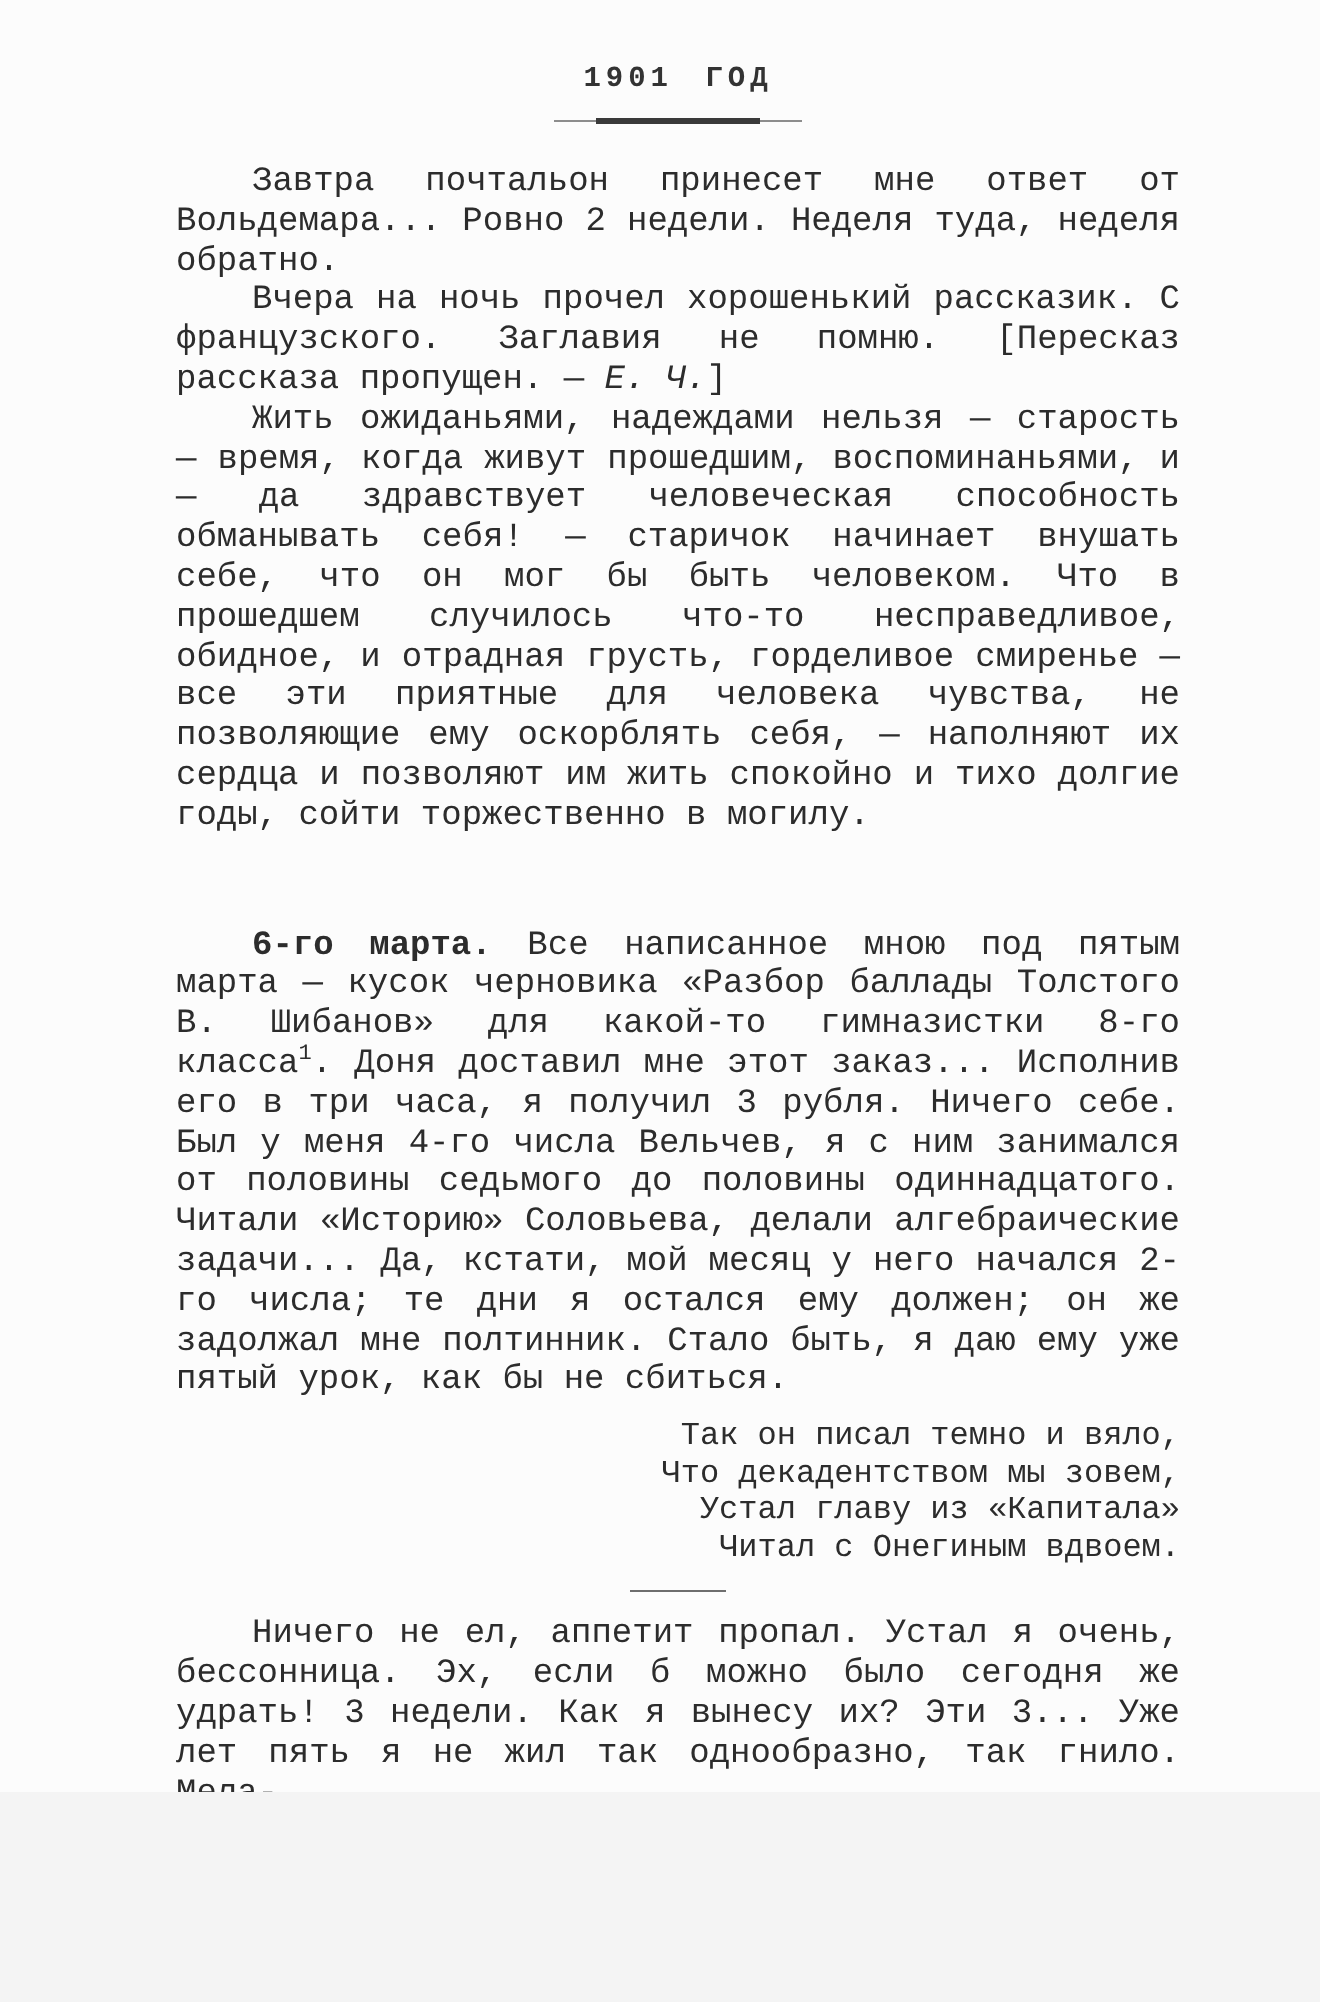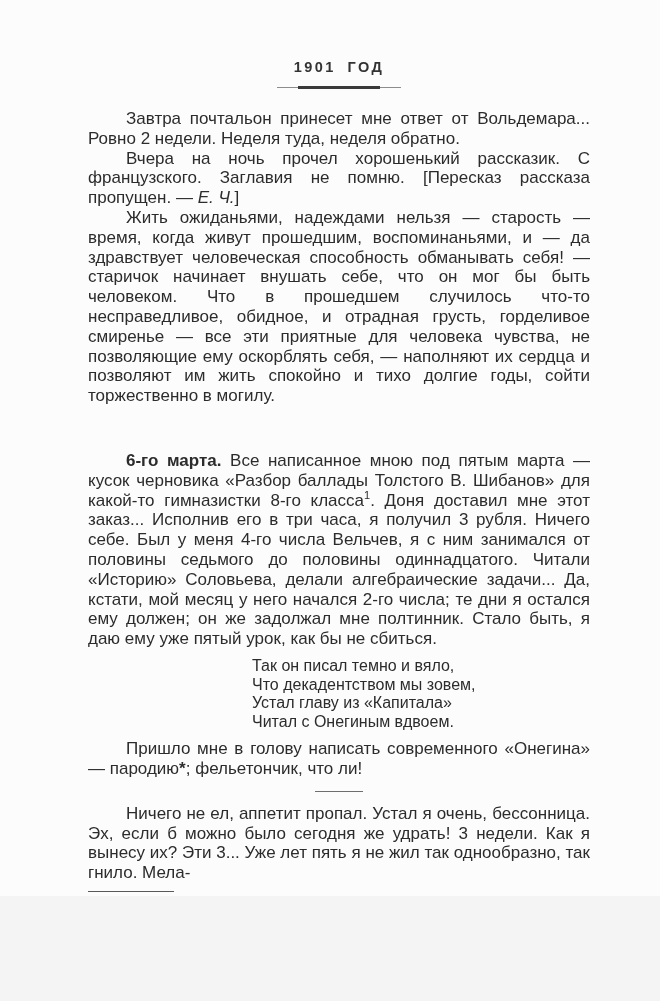--- a/index.html
+++ b/index.html
@@ -6,22 +6,22 @@
     margin: 0;
     padding: 0;
     background: #f4f4f4;
   }
   .page {
     position: relative;
     width: 660px;
     height: 896px;
     background: #fcfcfc;
     box-sizing: border-box;
-    padding: 58px 70px 0 88px;
-    font-family: Liberation Sans, sans-serif;
+    padding: 31px 70px 0 88px;
+    font-family: Liberation Mono, monospace;
     color: #2c2c2c;
     overflow: hidden;
   }
   
   .running-head {
     text-align: center;
     font-weight: bold;
     font-size: 14.5px;
     line-height: 18px;
     letter-spacing: 2.5px;
@@ -67,21 +67,21 @@
     font-size: 11px;
     line-height: 0;
     vertical-align: super;
   }
   .star { font-weight: bold; }
   
   .verse {
     margin: 8px 0 8px 164px;
     font-size: 16px;
     line-height: 18.6px;
-    text-align: left;
+    text-align: right;
     text-indent: 0;
   }
   
   .divider {
     width: 48px;
     height: 1px;
     background: #6e6e6e;
     margin: 12px auto 12px;
   }
   
@@ -135,21 +135,20 @@
 
     <p class="para section-gap"><span class="lead">6-го марта.</span><span> Все написанное мною под пятым марта — кусок черновика «Разбор баллады Толстого В. Шибанов» для какой-то гимназистки 8-го класса</span><sup class="fn-ref">1</sup><span>. Доня доставил мне этот заказ... Исполнив его в три часа, я получил 3 рубля. Ничего себе. Был у меня 4-го числа Вельчев, я с ним занимался от половины седьмого до половины одиннадцатого. Читали «Историю» Соловьева, делали алгебраические задачи... Да, кстати, мой месяц у него начался 2-го числа; те дни я остался ему должен; он же задолжал мне полтинник. Стало быть, я даю ему уже пятый урок, как бы не сбиться.</span></p>
 
     <div class="verse">
       <div>Так он писал темно и вяло,</div>
       <div>Что декадентством мы зовем,</div>
       <div>Устал главу из «Капитала»</div>
       <div>Читал с Онегиным вдвоем.</div>
     </div>
 
-    <p class="para"><span>Пришло мне в голову написать современного «Онегина» — пародию</span><span class="star">*</span><span>; фельетончик, что ли!</span></p>
 
     <div class="divider"></div>
 
     <p class="para">Ничего не ел, аппетит пропал. Устал я очень, бессонница. Эх, если б можно было сегодня же удрать! 3 недели. Как я вынесу их? Эти 3... Уже лет пять я не жил так однообразно, так гнило. Мела-</p>
 
   </main>
 
   <footer>
     <div class="footnote-rule"></div>
     <p class="footnote"><sup>1</sup><span> Сочинение об Ал. Толстом, написанное для заработка, исключено.</span></p>

